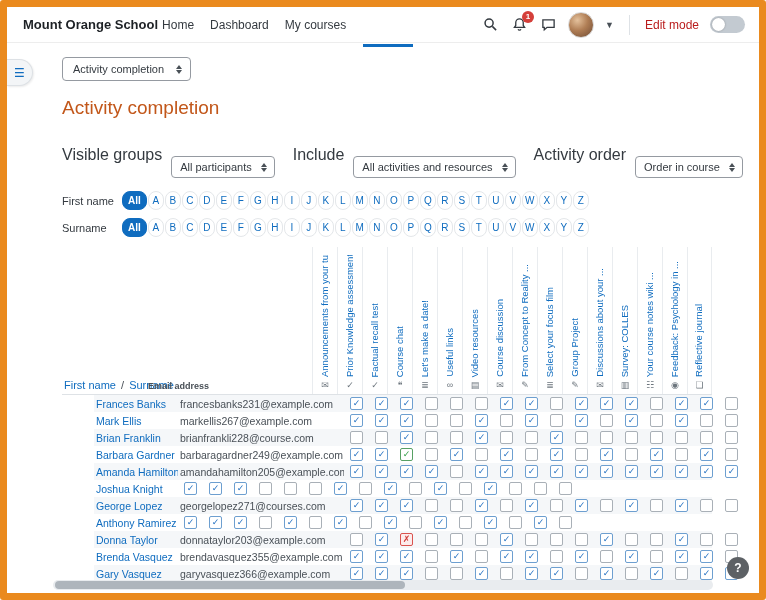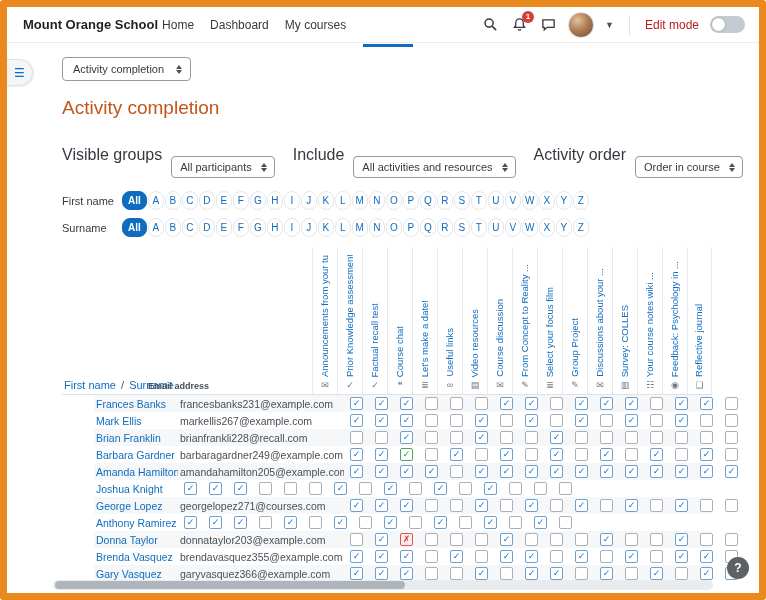--- a/index.html
+++ b/index.html
@@ -407,21 +407,21 @@
             </span>
             <span class="cell-cb">
               <span class="cb"></span>
             </span>
             <span class="cell-cb">
               <span class="cb"></span>
             </span>
           </div>
           <div class="trow">
             <span class="cell-name">Brian Franklin</span>
-            <span class="cell-email">brianfrankli228@recall.com</span>
+            <span class="cell-email">brianfrankli228@course.com</span>
             <span class="cell-cb">
               <span class="cb"></span>
             </span>
             <span class="cell-cb">
               <span class="cb"></span>
             </span>
             <span class="cell-cb">
               <span class="cb checked">✓</span>
             </span>
             <span class="cell-cb">

